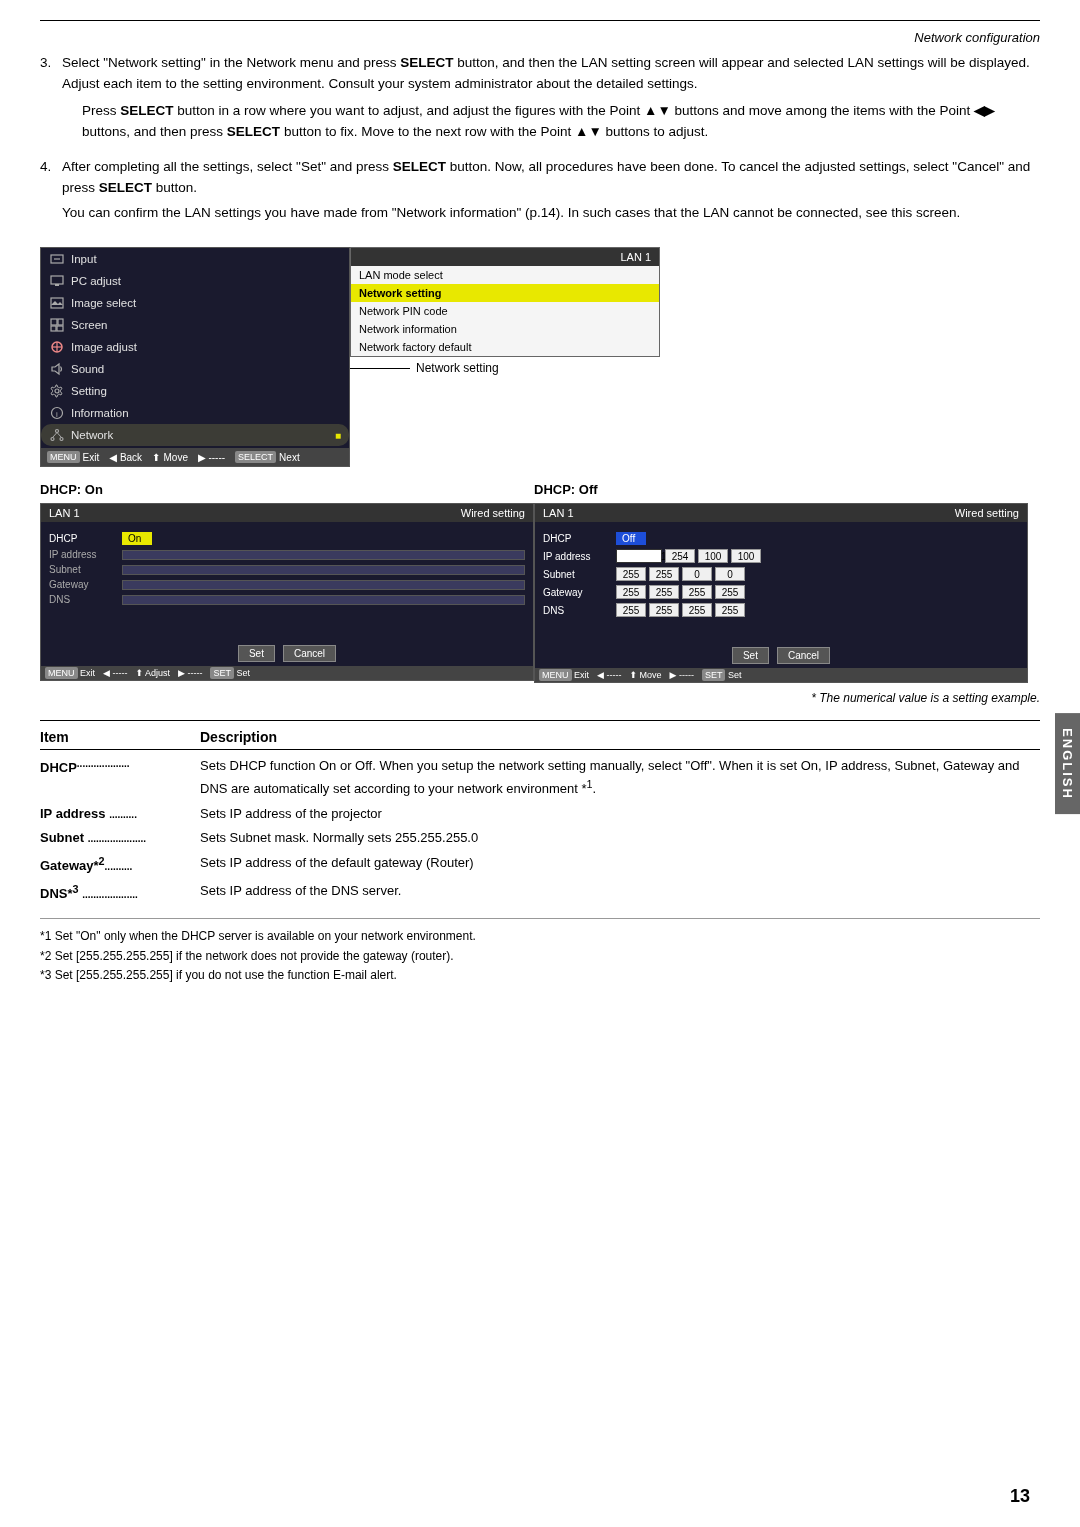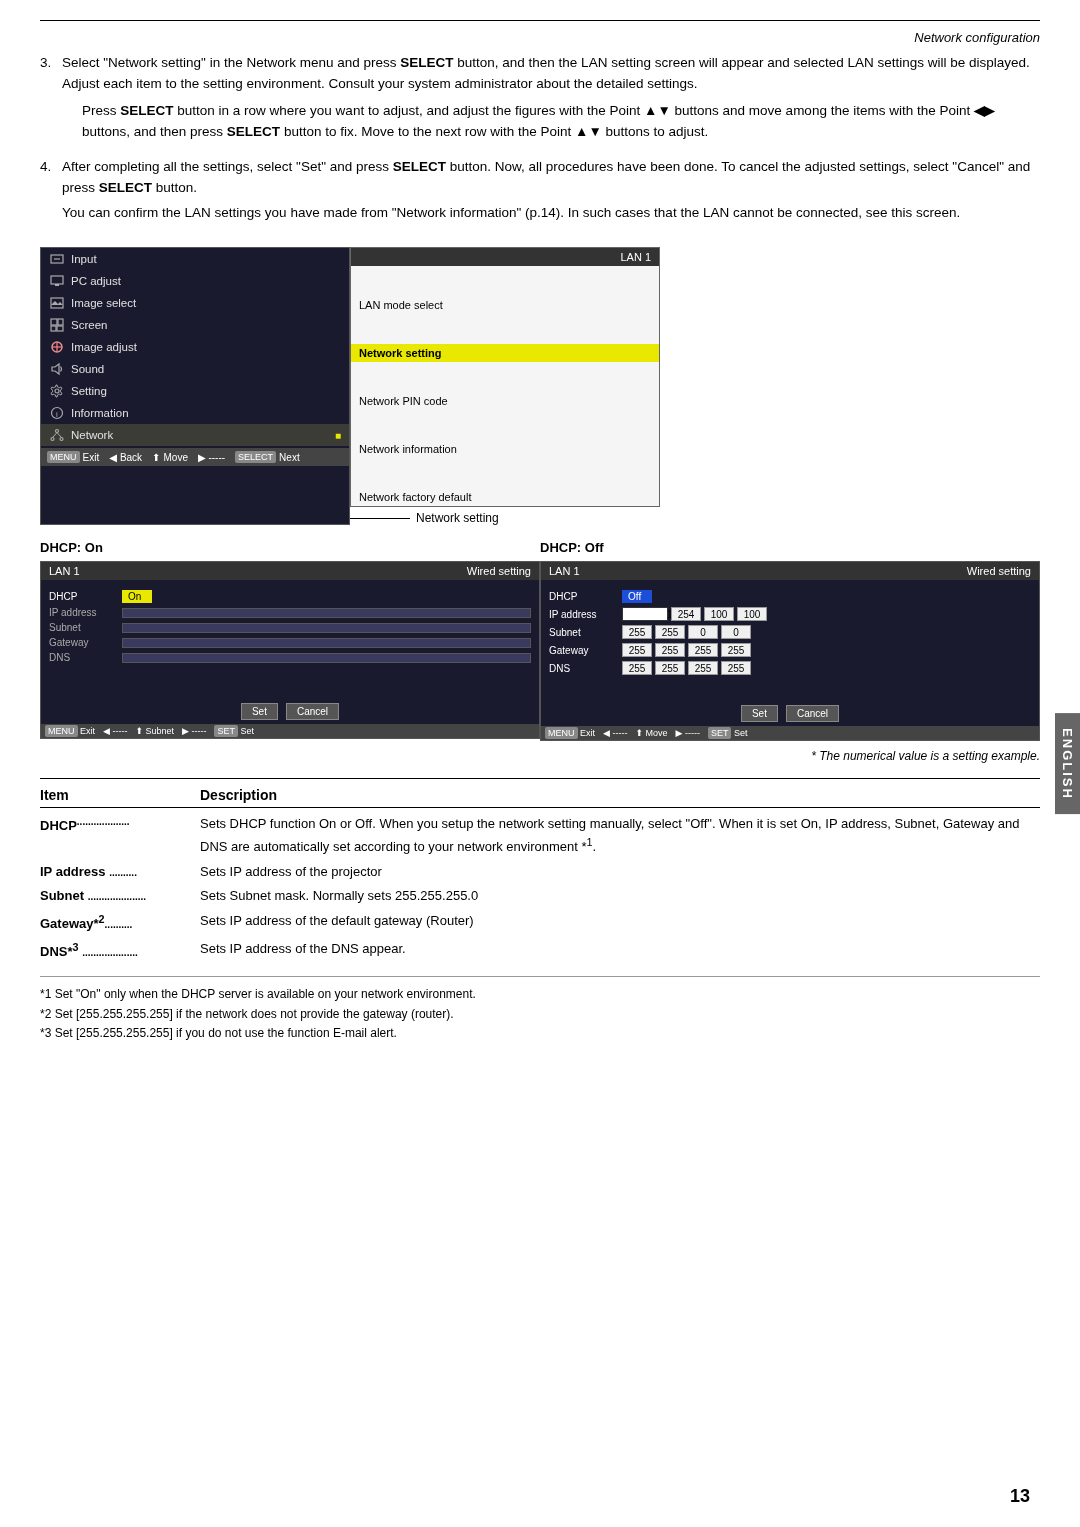--- a/index.html
+++ b/index.html
@@ -107,21 +107,20 @@
       padding: 3px 8px;
       font-size: 11px;
     }
 
     .submenu-item {
       padding: 3px 8px;
       background: #f5f5f5;
       color: #000;
       cursor: pointer;
       font-size: 11px;
-      margin-top: 30px;
     }
 
     .submenu-item.selected {
       background: #e8e800;
       color: #000;
       font-weight: bold;
     }
 
     .menu-bottom-bar {
       background: #444;
@@ -144,21 +143,21 @@
       background: #888;
       color: #fff;
       font-size: 9px;
       padding: 1px 3px;
       border-radius: 2px;
     }
 
     
     .dhcp-section {
       display: flex;
-      margin: 15px 0 8px 0;
+      margin: 15px 12px 8px 0;
     }
 
     .dhcp-panel-container {
       flex: 1;
     }
 
     .dhcp-label-top {
       font-size: 13px;
       font-weight: bold;
       margin-bottom: 6px;
@@ -469,21 +468,21 @@
         <div class="menu-item-row">
           <span class="menu-icon">
             <svg width="14" height="14" viewBox="0 0 14 14">
                 <circle cx="7" cy="7" r="5.5" fill="none" stroke="#aaa" stroke-width="1.2"></circle>
                 <text x="6" y="11" font-size="8" fill="#aaa">i</text>
               </svg>
           </span>
           <span class="menu-label">Information</span>
         </div>
 
-        <div class="menu-item-row" style="background:rgba(255,255,100,0.15);">
+        <div class="menu-item-row" style="background:rgba(255,255,100,0.15);border-radius:10px;">
           <span class="menu-icon">
             <svg width="14" height="14" viewBox="0 0 14 14">
                 <circle cx="7" cy="3" r="1.5" fill="none" stroke="#aaa" stroke-width="1.2"></circle>
                 <circle cx="2.5" cy="11" r="1.5" fill="none" stroke="#aaa" stroke-width="1.2"></circle>
                 <circle cx="11.5" cy="11" r="1.5" fill="none" stroke="#aaa" stroke-width="1.2"></circle>
                 <line x1="7" y1="4.5" x2="2.5" y2="9.5" stroke="#aaa" stroke-width="1"></line>
                 <line x1="7" y1="4.5" x2="11.5" y2="9.5" stroke="#aaa" stroke-width="1"></line>
               </svg>
           </span>
           <span class="menu-label">Network</span>
@@ -565,21 +564,21 @@
           <div style="flex:1; height:10px; background:#3a3a5e; border:1px solid #555;"></div>
         </div>
         <div style="height:30px;"></div>
         <div class="dhcp-buttons">
           <button class="dhcp-btn">Set</button>
           <button class="dhcp-btn">Cancel</button>
         </div>
         <div class="dhcp-bottom-bar">
           <span><span class="key-badge">MENU</span> Exit</span>
           <span>◀ -----</span>
-          <span>⬆ Subnet</span>
+          <span>⬆ Adjust</span>
           <span>▶ -----</span>
           <span><span class="key-badge">SET</span> Set</span>
         </div>
       </div>
     </div>
 
     <div class="dhcp-panel-container">
       <div class="dhcp-label-top">DHCP: Off</div>
       <div class="dhcp-panel">
         <div class="dhcp-panel-header">
@@ -671,21 +670,21 @@
       <div class="desc-item-text">Sets Subnet mask. Normally sets 255.255.255.0</div>
     </div>
 
     <div class="desc-row">
       <div class="desc-item-name">Gateway*<sup>2</sup><span style="font-size:10px;">..........</span></div>
       <div class="desc-item-text">Sets IP address of the default gateway (Router)</div>
     </div>
 
     <div class="desc-row">
       <div class="desc-item-name">DNS*<sup>3</sup> <span style="font-size:10px;">....................</span></div>
-      <div class="desc-item-text">Sets IP address of the DNS appear.</div>
+      <div class="desc-item-text">Sets IP address of the DNS server.</div>
     </div>
 
   </div>
 
   <div class="footnotes-section">
     <div>*1 Set "On" only when the DHCP server is available on your network environment.</div>
     <div>*2 Set [255.255.255.255] if the network does not provide the gateway (router).</div>
     <div>*3 Set [255.255.255.255] if you do not use the function E-mail alert.</div>
   </div>
 

